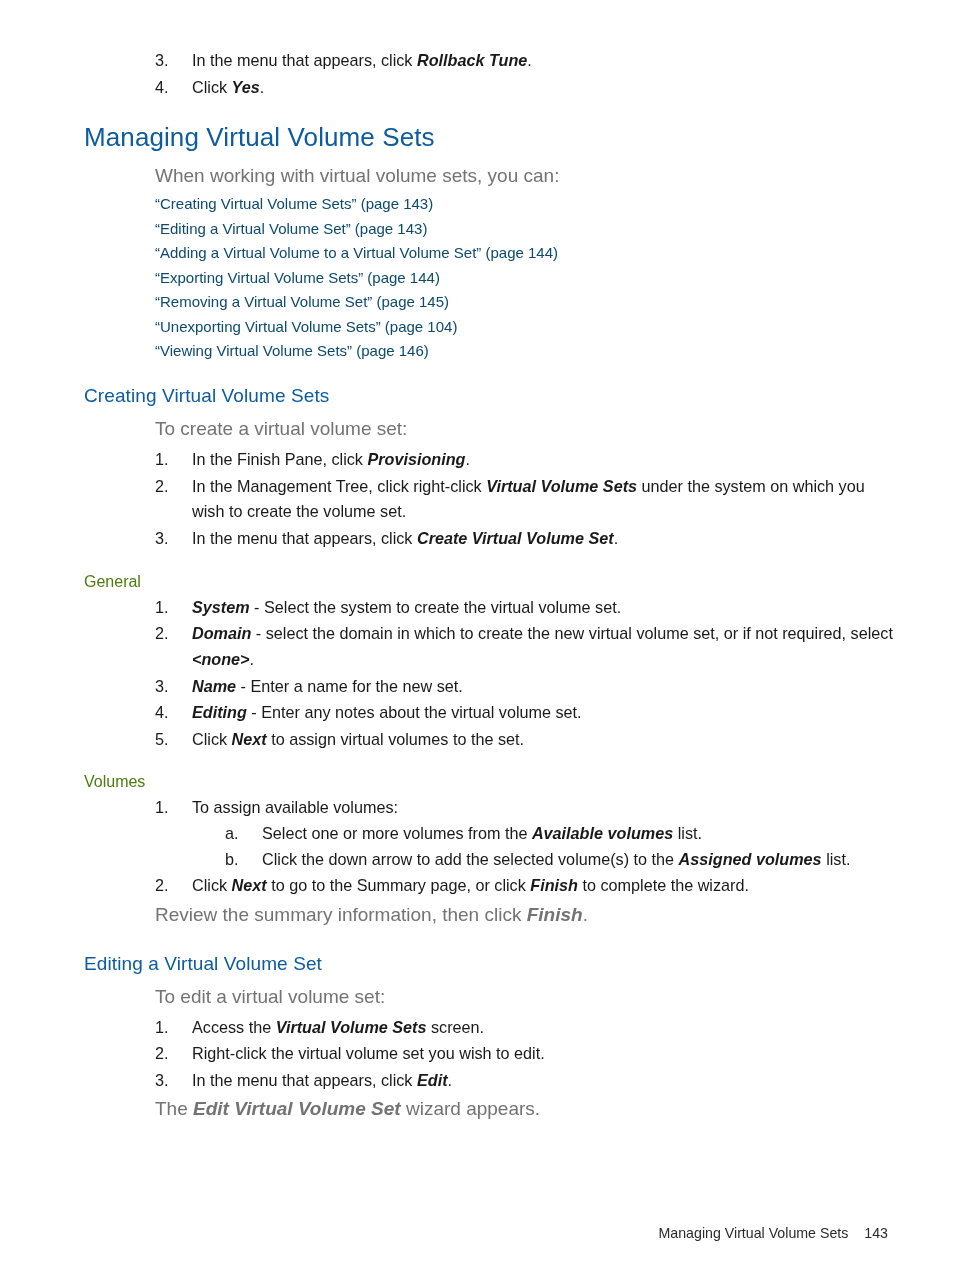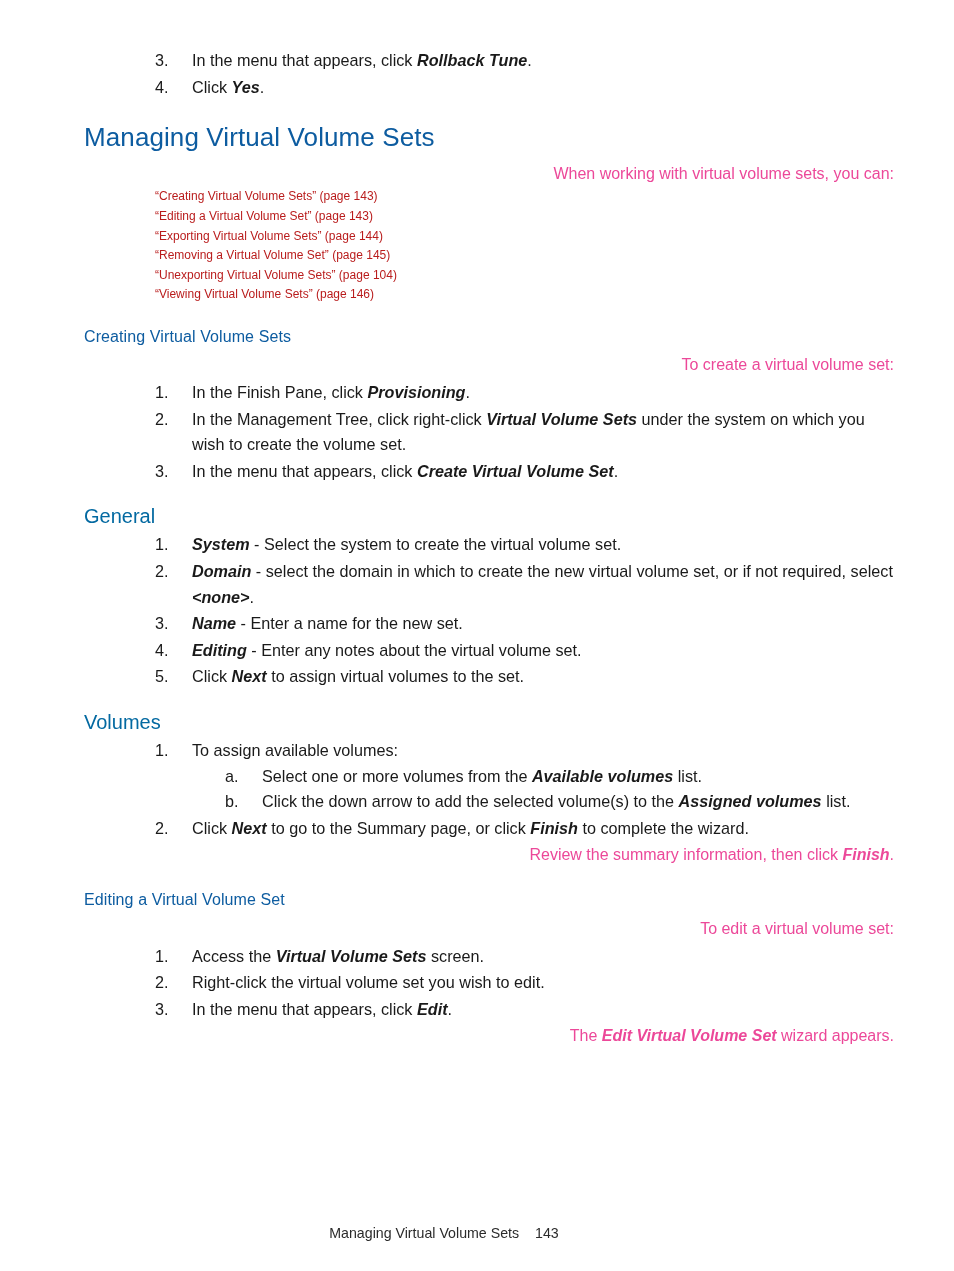--- a/index.html
+++ b/index.html
@@ -34,51 +34,50 @@
   h1.h-major {
     color: #0d5ca0;
     font-size: 26px;
     font-weight: 400;
     line-height: 1.2;
     margin: 22px 0 8px 0;
     letter-spacing: 0.1px;
   }
   h2.h-sub {
     color: #0d5ca0;
-    font-size: 16px;
+    font-size: 19px;
     font-weight: 400;
     line-height: 1.2;
     margin: 22px 0 6px 0;
     letter-spacing: 0.1px;
   }
   h3.h-minor {
-    color: #0369a1;
-    font-size: 20px;
+    color: #4d7c0f;
+    font-size: 16px;
     font-weight: 400;
     line-height: 1.2;
     margin: 20px 0 4px 0;
   }
 
   
   p.body {
     margin: 0 0 2px 0;
     padding-left: 71px;
-    font-size: 16px;
+    font-size: 19px;
     line-height: 1.63;
-    color: #ec4899;
-    text-align: right;
+    color: #737373;
   }
   p.body.tight { margin-bottom: 0; }
 
   
   .xref {
     padding-left: 71px;
-    font-size: 12px;
+    font-size: 15px;
     line-height: 1.63;
-    color: #b91c1c;
+    color: #0c4a6e;
     margin: 0;
     white-space: nowrap;
   }
 
   
   ul.steps {
     list-style: none;
     margin: 0;
     padding: 0 0 0 71px;
   }
@@ -123,21 +122,21 @@
   }
 
   b, strong { font-weight: 700; font-style: italic; }
 
   
   .footer {
     position: absolute;
     left: 0;
     bottom: 30px;
     width: 954px;
-    text-align: center;
+    text-align: right;
     padding-right: 66px;
     box-sizing: border-box;
     font-size: 14.2px;
     color: #2b2b2b;
   }
   .footer .f-title { margin-right: 16px; }
   .footer .f-page { }
 </style>
 </head>
 <body>
@@ -152,20 +151,21 @@
       <li>
         <span class="marker">4.</span><span>Click </span><b>Yes</b><span>.</span>
       </li>
     </ul>
 
     <h1 class="h-major">Managing Virtual Volume Sets</h1>
     <p class="body tight">When working with virtual volume sets, you can:</p>
 
     <div class="xref">“Creating Virtual Volume Sets” (page 143)</div>
     <div class="xref">“Editing a Virtual Volume Set” (page 143)</div>
+    <div class="xref">“Adding a Virtual Volume to a Virtual Volume Set” (page 144)</div>
     <div class="xref">“Exporting Virtual Volume Sets” (page 144)</div>
     <div class="xref">“Removing a Virtual Volume Set” (page 145)</div>
     <div class="xref">“Unexporting Virtual Volume Sets” (page 104)</div>
     <div class="xref">“Viewing Virtual Volume Sets” (page 146)</div>
 
     <h2 class="h-sub">Creating Virtual Volume Sets</h2>
     <p class="body">To create a virtual volume set:</p>
 
     <ul class="steps">
       <li>

